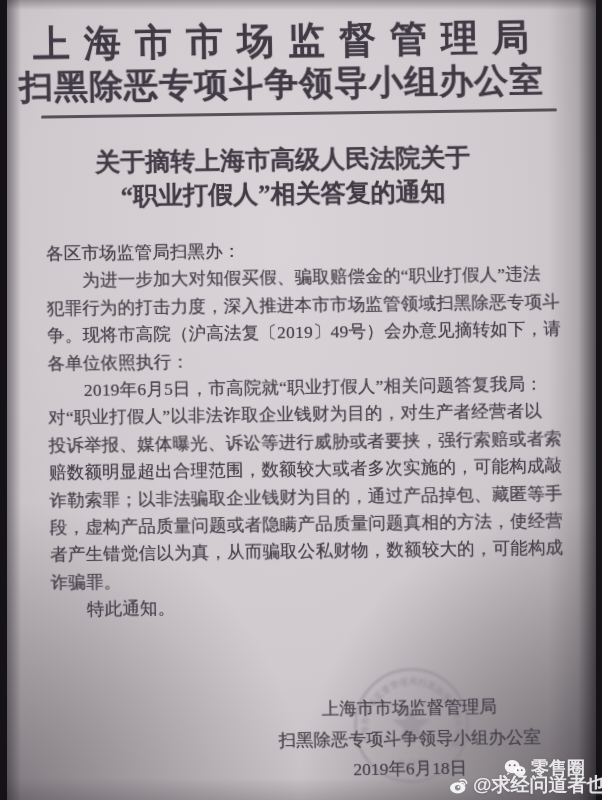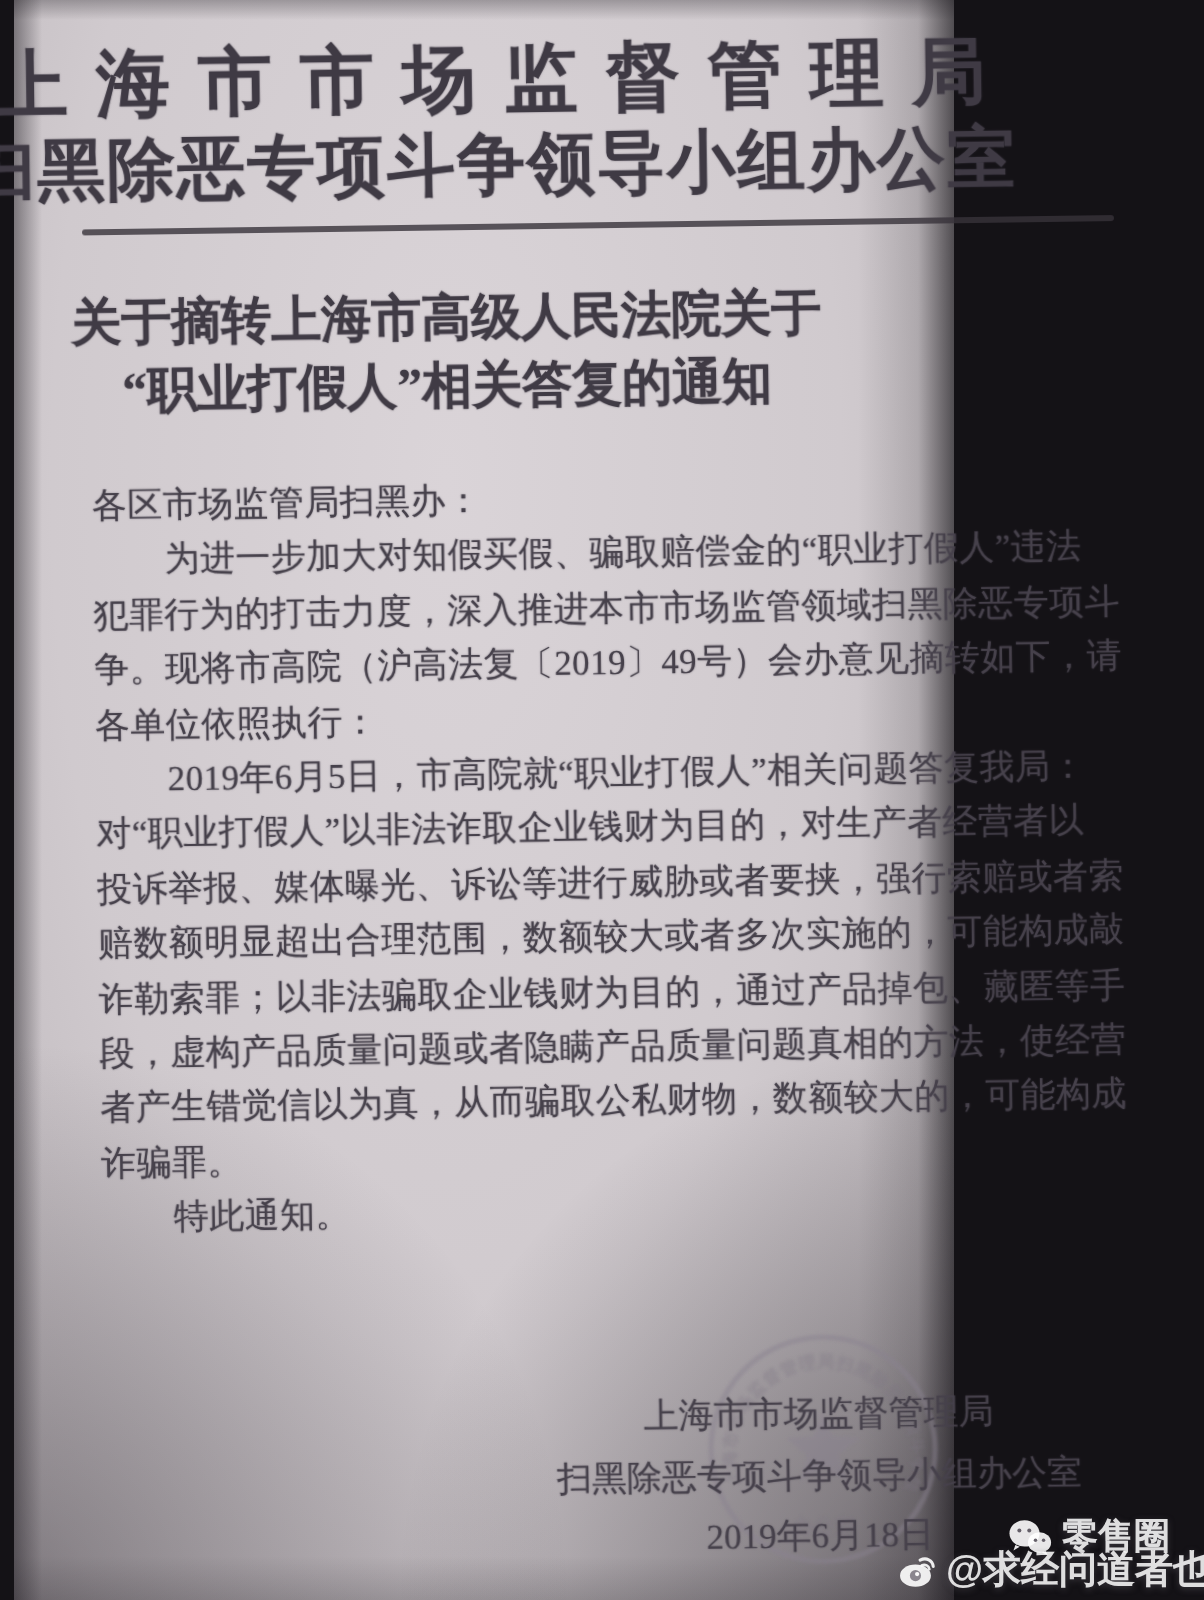--- a/index.html
+++ b/index.html
@@ -2,21 +2,21 @@
 <html><head>
 <meta charset="utf-8">
 <style>
   html, body {
     margin: 0; padding: 0;
     width: 602px; height: 800px;
     overflow: hidden;
     background: #141216;
     font-family: "Liberation Serif", "DejaVu Serif", serif;
   }
-  .photo { position: absolute; inset: 0; width: 477px; height: 800px; }
+  .photo { position: absolute; inset: 0; width: 596px; height: 800px; }
 
   .paper {
     position: absolute; left: 7px; top: 0; right: 0; bottom: 0;
     background:
       radial-gradient(circle at 0% 100%, rgba(40,35,42,0.40), rgba(40,35,42,0) 30%),
       radial-gradient(circle at 100% 100%, rgba(28,24,30,0.50), rgba(28,24,30,0) 30%),
       linear-gradient(270deg, rgba(18,16,20,0.65) 0px, rgba(18,16,20,0.15) 18px, rgba(18,16,20,0) 48px),
       linear-gradient(90deg, rgba(25,22,28,0.45) 0px, rgba(25,22,28,0) 14px),
       linear-gradient(180deg, rgba(25,22,28,0.30) 0px, rgba(25,22,28,0) 10px),
       linear-gradient(0deg, rgba(25,22,28,0.18) 0px, rgba(25,22,28,0) 22px),

